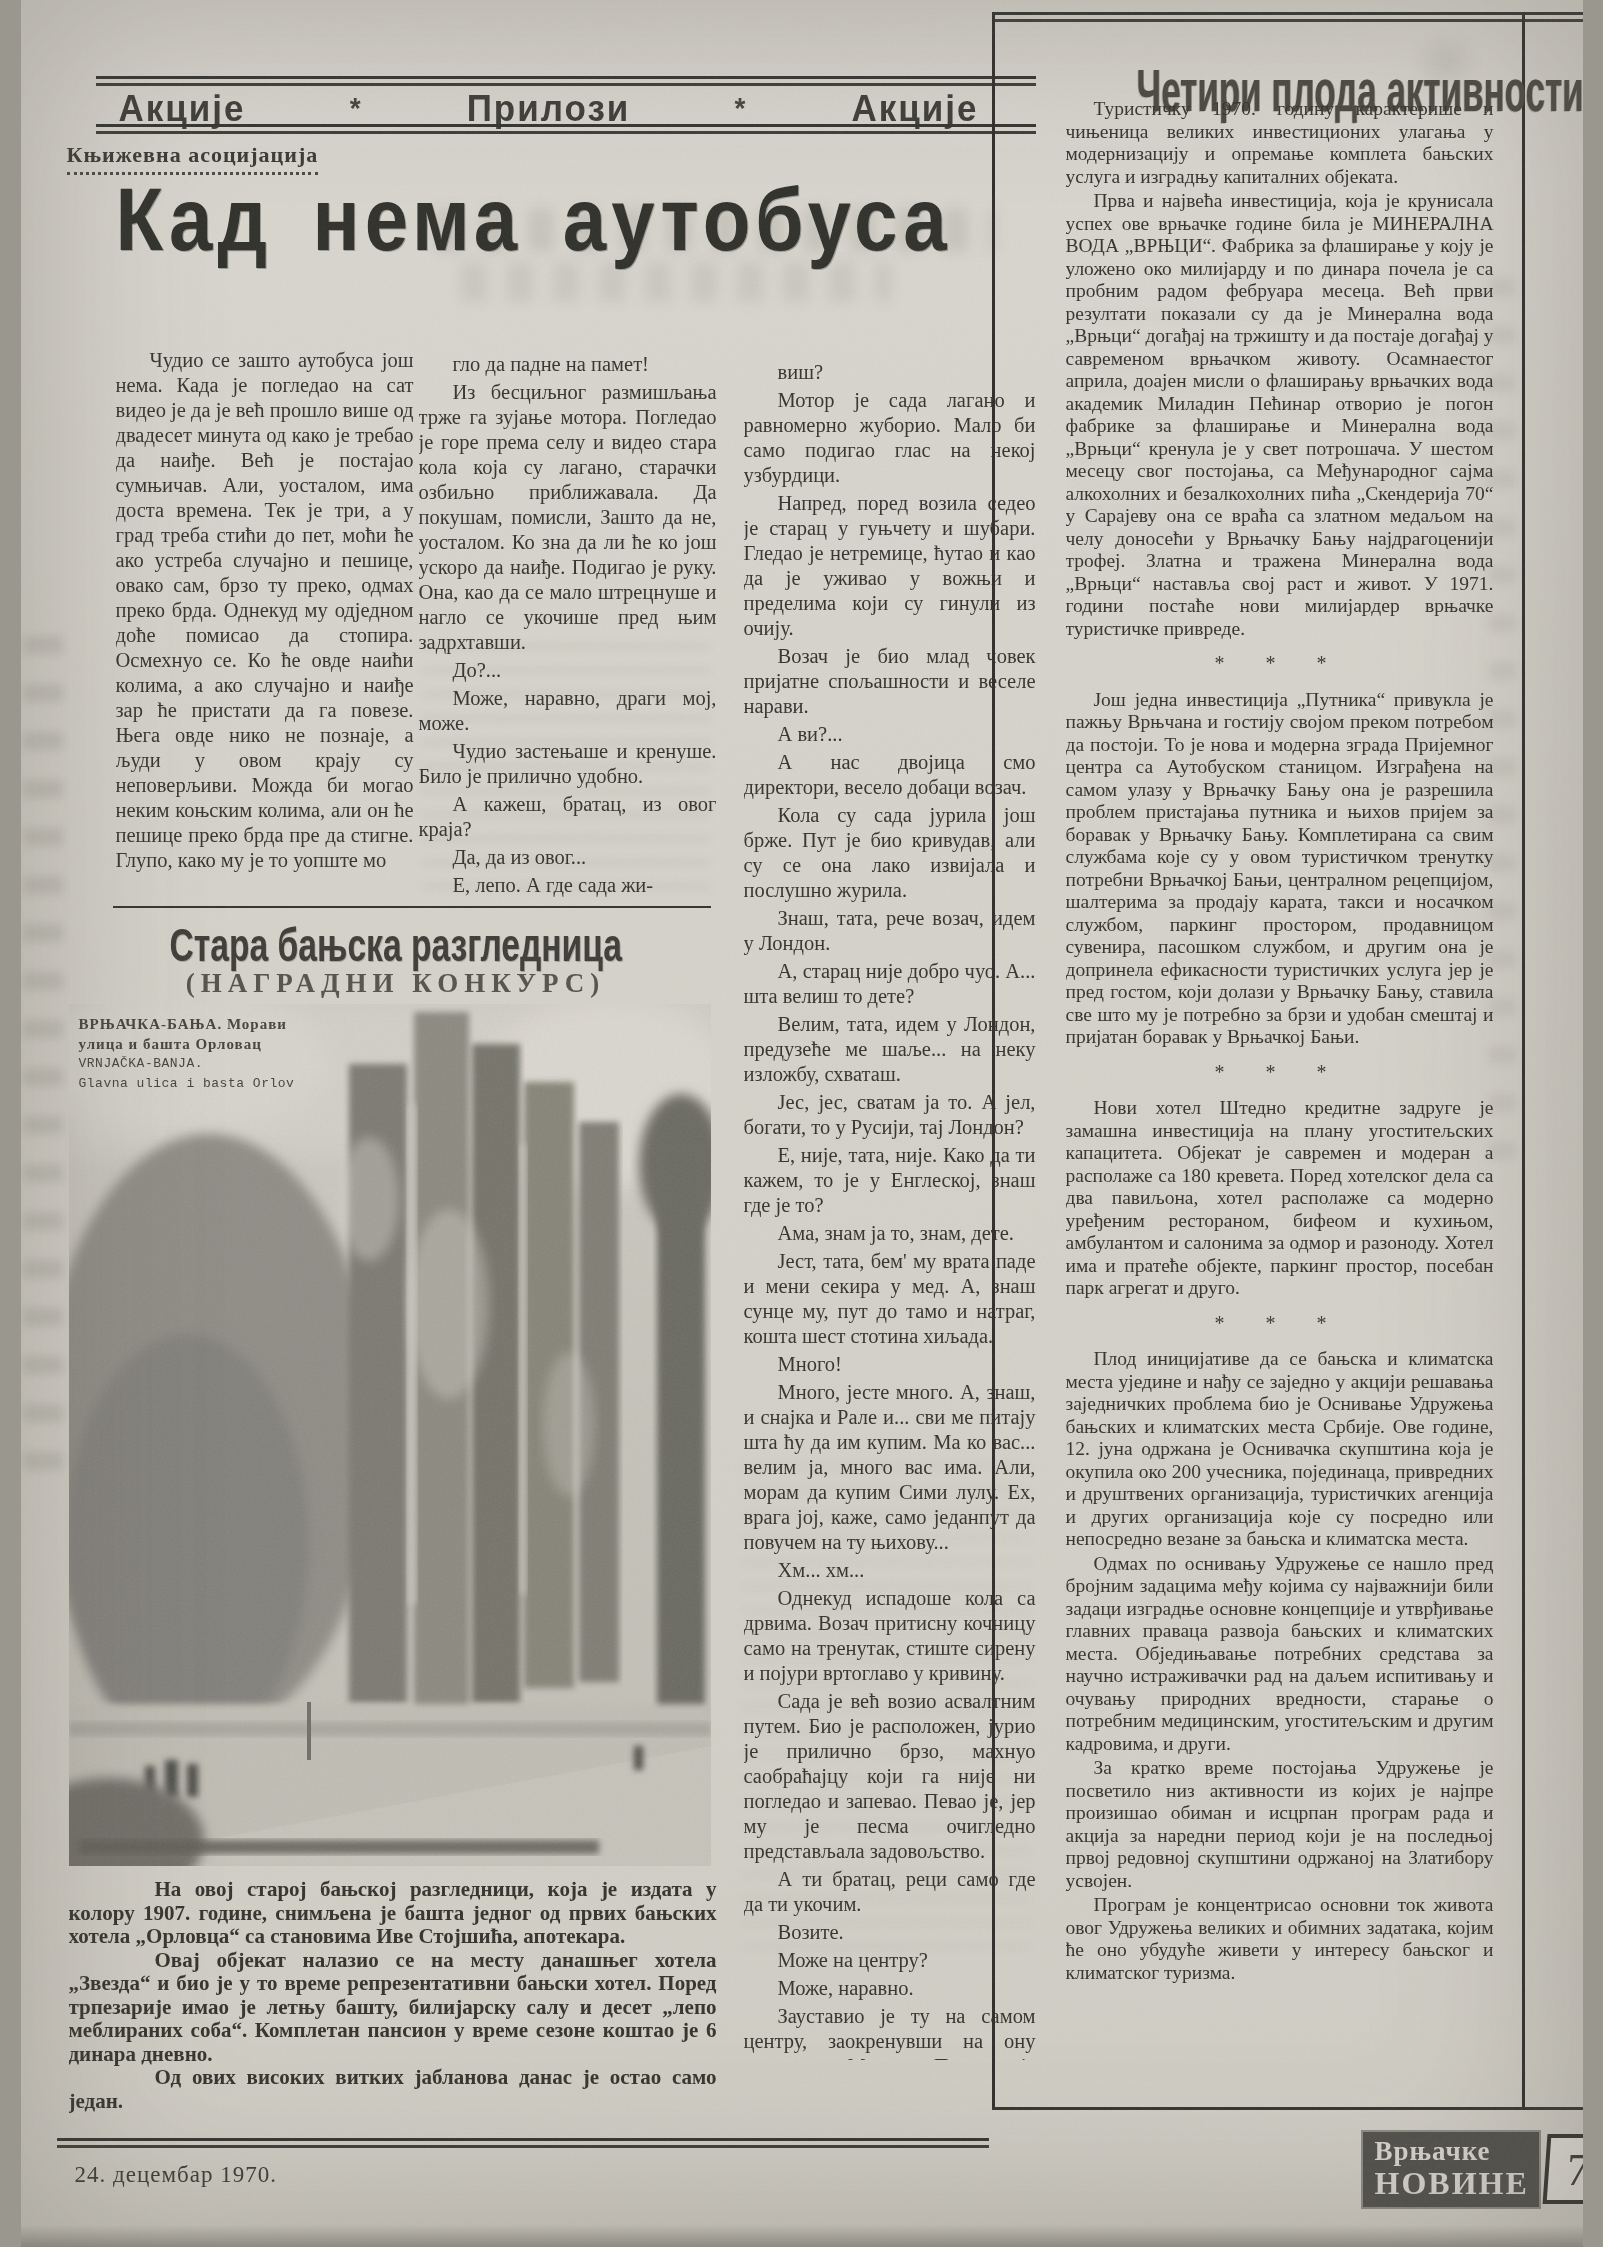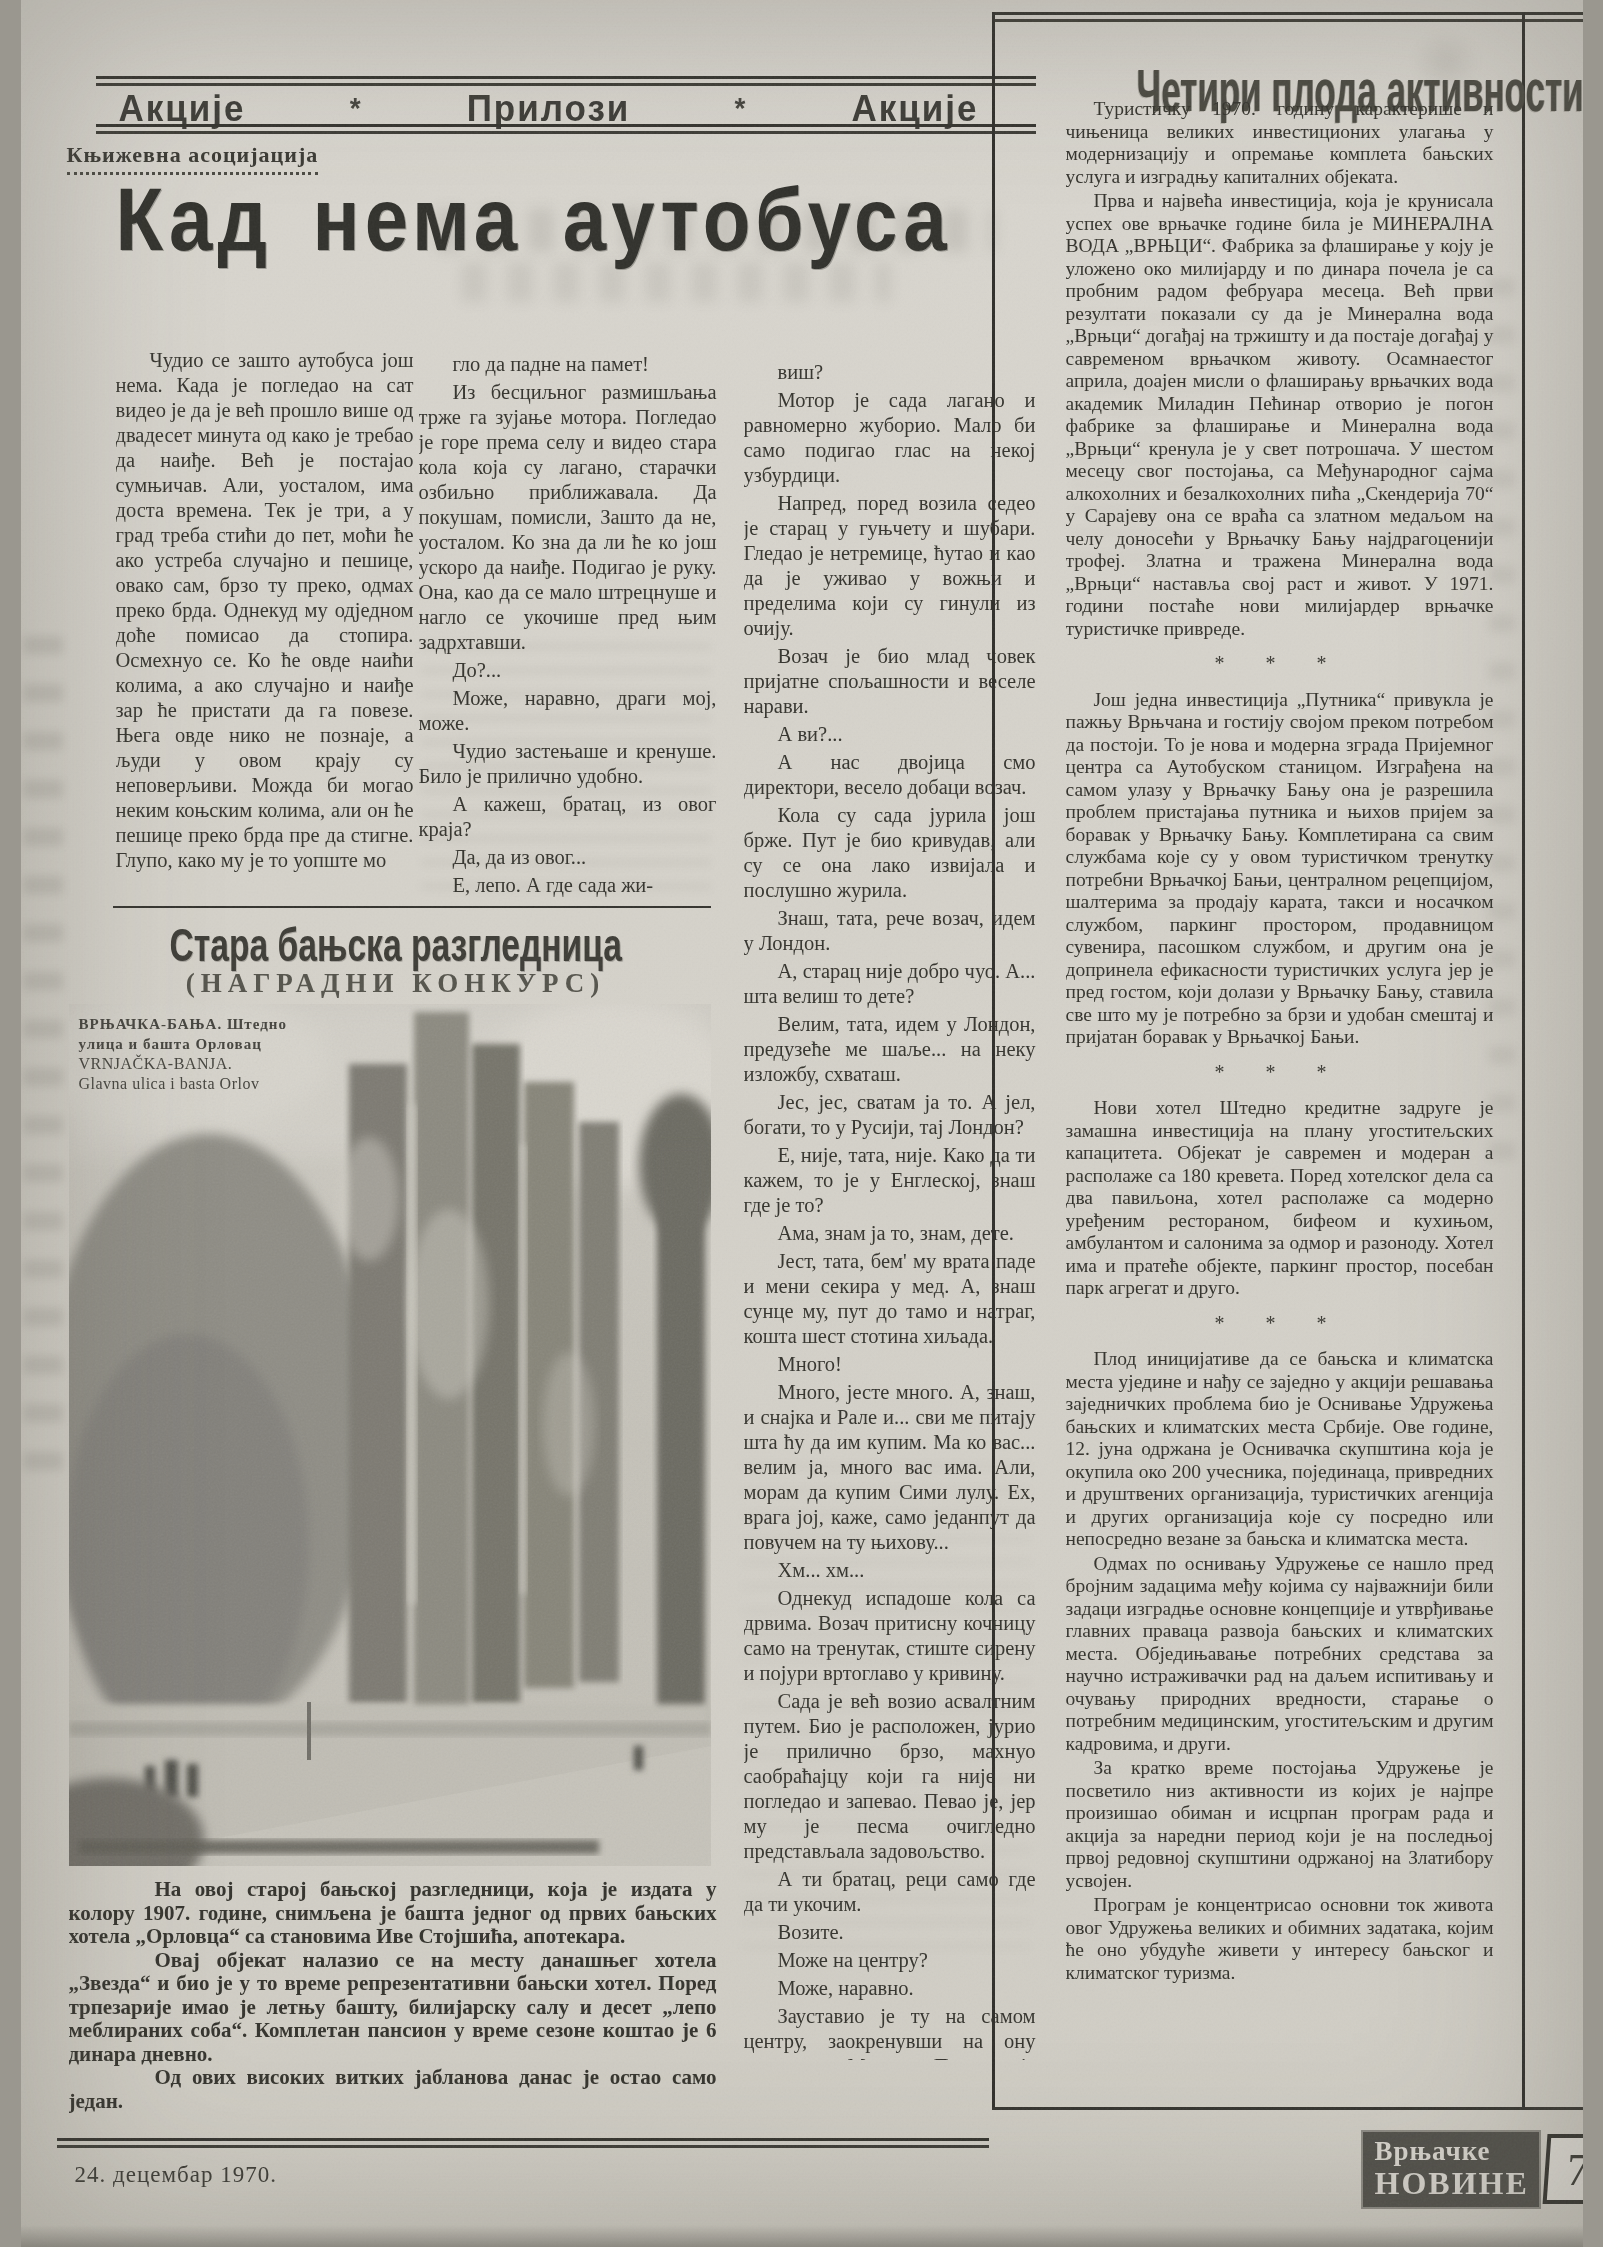--- a/index.html
+++ b/index.html
@@ -28,21 +28,21 @@
   
   .col{font-size:20.5px;line-height:25px;text-align:justify;overflow:hidden;color:#35342e;}
   .bp{margin:0 0 3px 0;text-indent:34px;}
   
   .sec-title{font-family:"Liberation Sans",sans-serif;font-weight:bold;font-size:42px;
     color:#3e3d37;white-space:nowrap;display:inline-block;transform:scale(.80,1.12);transform-origin:center top;
     text-shadow:1px 1px 0 rgba(62,61,55,.3);}
   .sec-sub{font-size:27px;letter-spacing:6px;color:#55544c;font-weight:bold;}
   .photo-frame{overflow:hidden;background:#c7c4bb;}
   .photo-label{font-size:15px;line-height:20px;color:#45443e;font-weight:bold;letter-spacing:1px;}
-  .photo-label .lat{font-weight:normal;font-size:16px;letter-spacing:.5px;}
+  .photo-label .lat{font-weight:normal;font-size:13px;letter-spacing:.5px;font-family:Liberation Mono, monospace;}
   .caption{font-size:21px;line-height:23.5px;font-weight:bold;text-align:justify;color:#34332d;overflow:hidden;}
   .cap-p{margin:0;text-indent:86px;}
   
   .right-title{font-family:"Liberation Sans",sans-serif;font-weight:bold;font-size:46px;
     color:#4a4941;white-space:nowrap;display:inline-block;transform:scale(.76,1.28);transform-origin:center top;
     text-shadow:1px 0 0 rgba(74,73,65,.5), -1px 1px 0 rgba(74,73,65,.25);}
   .right-col{font-size:19.5px;line-height:22.5px;text-align:justify;overflow:hidden;color:#34332d;}
   .rp{margin:0 0 2px 0;text-indent:28px;}
   .star-sep{text-align:center;letter-spacing:18px;font-size:20px;margin:12px 0 14px 0;color:#3b3a34;text-indent:0;}
   
@@ -195,21 +195,21 @@
         <rect x="118" y="760" width="11" height="33"></rect>
         <rect x="76" y="762" width="10" height="30"></rect>
         <rect x="565" y="742" width="9" height="24"></rect>
       </g>
       <ellipse cx="40" cy="836" rx="95" ry="62" fill="#6f6d66" filter="url(#b6)"></ellipse>
       <rect x="10" y="836" width="520" height="14" fill="#5f5d55" opacity=".85" filter="url(#b3)"></rect>
       <rect width="642" height="862" filter="url(#pnoise)" opacity=".07"></rect>
     </svg>
   </div>
   <div class="abs photo-label" style="left:58px;top:1014px;width:250px;">
-    <div>ВРЊАЧКА-БАЊА. Штедно</div>
+    <div>ВРЊАЧКА-БАЊА. Морави</div>
     <div>улица и башта Орловац</div>
     <div class="lat">VRNJAČKA-BANJA.</div>
     <div class="lat">Glavna ulica i basta Orlov</div>
   </div>
 
   <div class="abs caption" style="left:48px;top:1878px;width:648px;height:258px;">
     <div>
         <p class="cap-p">На овој старој бањској разгледници, која је издата у колору 1907. године, снимљена је башта једног од првих бањских хотела „Орловца“ са становима Иве Стојшића, апотекара.</p>
         <p class="cap-p">Овај објекат налазио се на месту данашњег хотела „Звезда“ и био је у то време репрезентативни бањски хотел. Поред трпезарије имао је летњу башту, билијарску салу и десет „лепо меблираних соба“. Комплетан пансион у време сезоне коштао је 6 динара дневно.</p>
         <p class="cap-p">Од ових високих витких јабланова данас је остао само један.</p>

